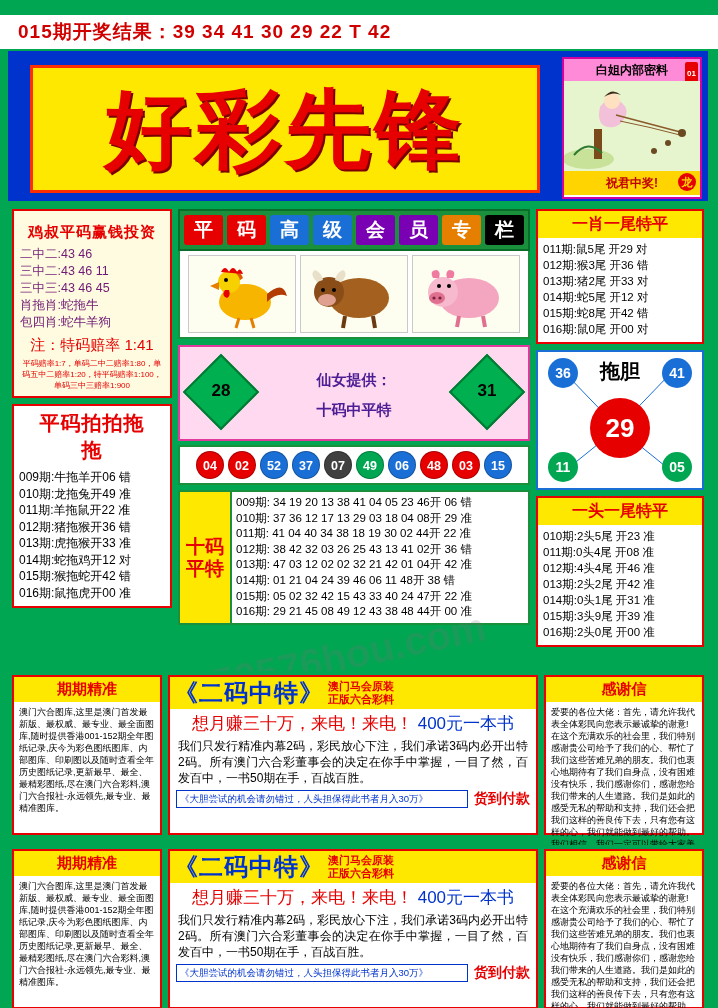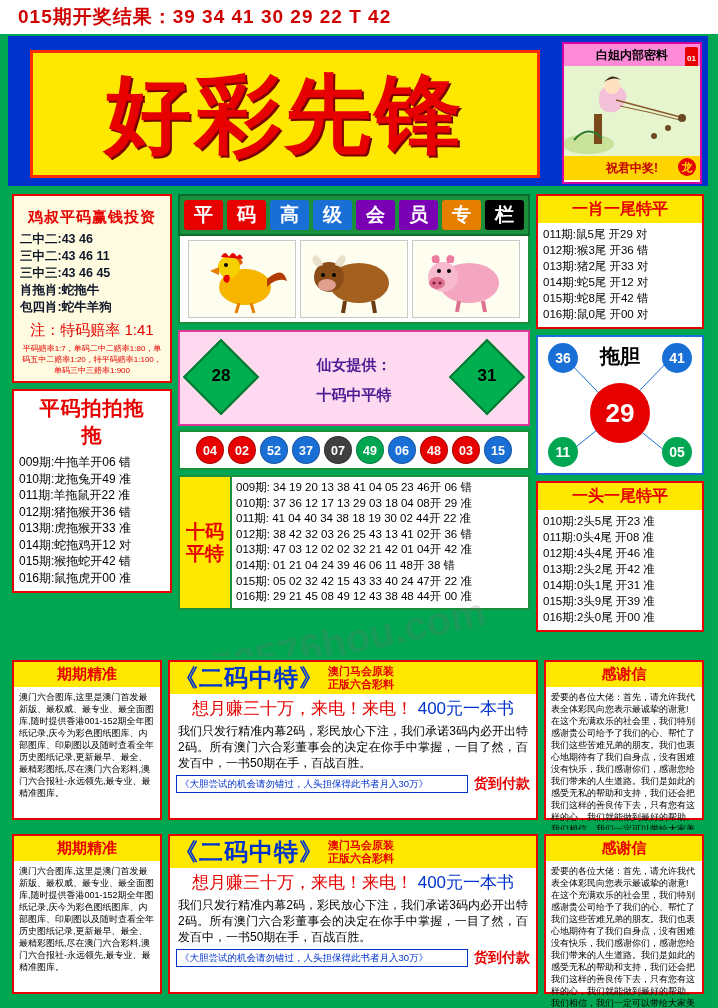--- a/index.html
+++ b/index.html
@@ -4,21 +4,21 @@
 <style>
   * { box-sizing: border-box; }
   html, body { margin:0; padding:0; }
   body {
     width: 718px; height: 1008px;
     background: #00a651;
     font-family: "Liberation Sans", sans-serif;
     position: relative;
     overflow: hidden;
   }
-  .page { position:relative; width:718px; height:827px; }
+  .page { position:relative; width:718px; height:827px;margin-top:15px; }
 
   
   .topbar {
     position:absolute; left:0; top:0; width:718px; height:34px;
     background:#ffffff; color:#d00000;
     font-weight:bold; font-size:19px; line-height:34px;
     padding-left:18px; white-space:nowrap; letter-spacing:1px;
   }
 
   
@@ -76,21 +76,21 @@
     background:#ffffff; border:2px solid #e60000; margin-bottom:6px;
   }
   .panel-yellow { background:#fffbe0; }
   .panel-title {
     text-align:center; font-weight:bold; color:#e60000; font-size:15px;
     padding:12px 0 2px; letter-spacing:1px;
   }
   .panel-title.big { font-size:20px; line-height:1.15; padding:6px 0 4px; }
   .lst { padding:2px 6px 6px; font-size:12.5px; color:#000; }
   .lst div { line-height:17px; white-space:nowrap; }
-  .lst .red { color:#0f172a; font-weight:bold; }
+  .lst .red { color:#701a75; font-weight:normal; }
   .note {
     font-size:15px; color:#e60000; line-height:12px; padding:2px 6px 5px;
     text-align:center;
   }
   .pm-list { padding:3px 5px 5px; font-size:12px; line-height:16.5px; }
   .pm-list div { white-space:nowrap; }
 
   
   .col-center { position:absolute; left:170px; top:4px; width:352px; }
   .vip-bar {

